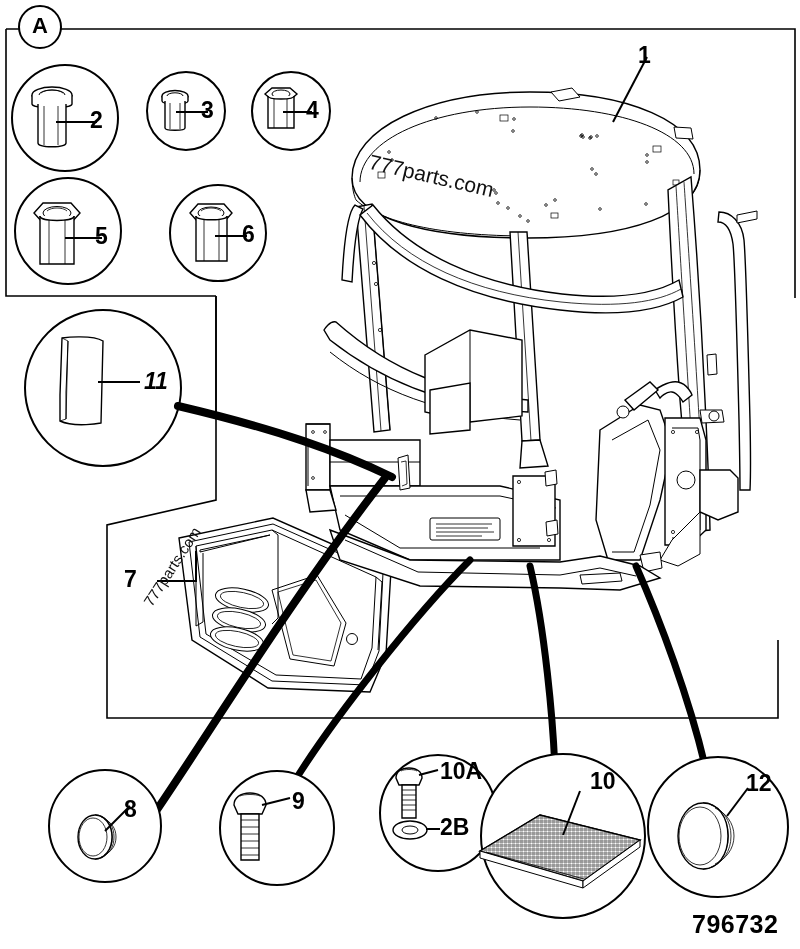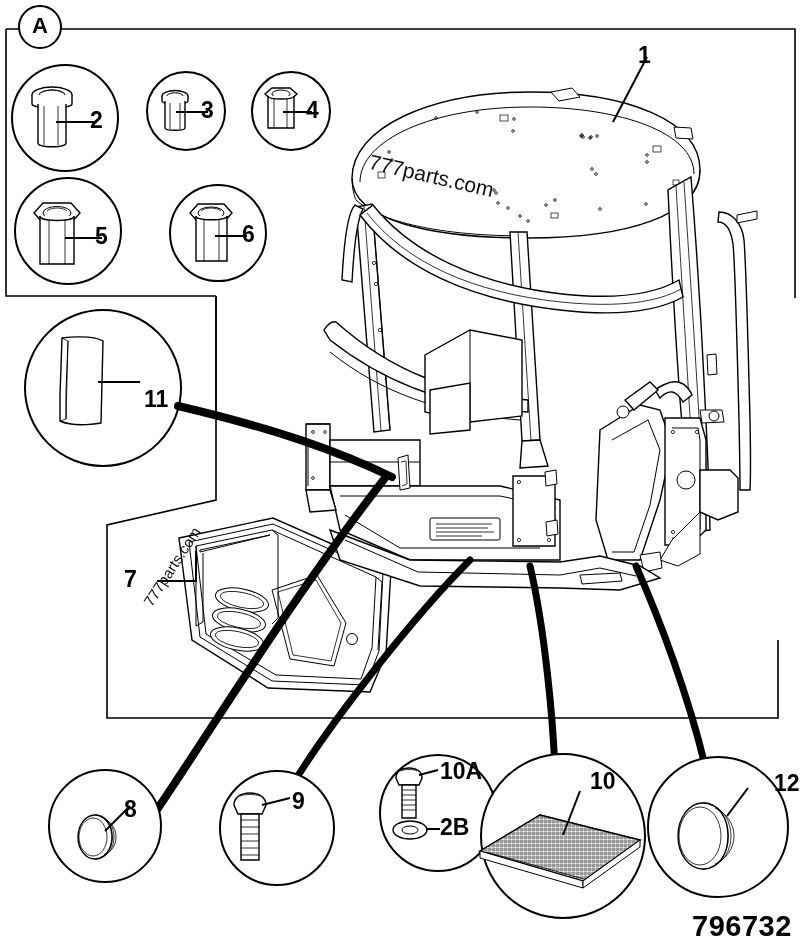--- a/index.html
+++ b/index.html
@@ -3,21 +3,21 @@
 <meta charset="utf-8">
 <title>Parts Diagram 796732</title>
 <style>
   html,body{margin:0;padding:0;background:#ffffff;}
   body{font-family:"Liberation Sans",sans-serif;}
   #stage{position:relative;width:800px;height:949px;background:#ffffff;overflow:hidden;}
   #stage svg{position:absolute;left:0;top:0;}
   .lbl{position:absolute;font-family:"Liberation Sans",sans-serif;font-weight:bold;color:#000;line-height:1;white-space:nowrap;}
   .lbl-num{font-size:23px;}
   .lbl-a{font-size:22px;}
-  .lbl-dwg{font-size:29px;letter-spacing:0.5px;}
+  .lbl-dwg{font-size:25px;letter-spacing:0.5px;}
   .wm{position:absolute;font-family:"Liberation Sans",sans-serif;color:#111;white-space:nowrap;font-weight:500;}
 </style>
 </head>
 <body>
 
 <div id="stage">
 
 <svg width="800" height="949" viewBox="0 0 800 949">
   <defs>
     <style>
@@ -376,21 +376,21 @@
 <div class="lbl lbl-num" style="left:201px; top:99px;">3</div>
 <div class="lbl lbl-num" style="left:306px; top:99px;">4</div>
 <div class="lbl lbl-num" style="left:95px;  top:225px;">5</div>
 <div class="lbl lbl-num" style="left:242px; top:223px;">6</div>
 <div class="lbl lbl-num" style="left:124px; top:568px;">7</div>
 <div class="lbl lbl-num" style="left:124px; top:798px;">8</div>
 <div class="lbl lbl-num" style="left:292px; top:790px;">9</div>
 <div class="lbl lbl-num" style="left:566px; top:770px;margin-left:24px;">10</div>
 <div class="lbl lbl-num" style="left:440px; top:760px;text-align:center;">10A</div>
 <div class="lbl lbl-num" style="left:440px; top:816px;">2B</div>
-<div class="lbl lbl-num" style="left:144px; top:388px;">11</div>
-<div class="lbl lbl-num" style="left:774px; top:772px;text-align:center;">12</div>
+<div class="lbl lbl-num" style="left:144px; top:370px;font-style:italic;">11</div>
+<div class="lbl lbl-num" style="left:746px; top:772px;text-align:center;">12</div>
 
 <div class="lbl lbl-dwg" style="left:692px; top:912px;">796732</div>
 
 <div class="wm" style="left:372px; top:150px; font-size:21px; transform:rotate(13deg); transform-origin:left top;">777parts.com</div>
 <div class="wm" style="left:140px; top:600px; font-size:15px; transform:rotate(-57deg); transform-origin:left top;">777parts.com</div>
 
 </div>
 
 </body></html>

